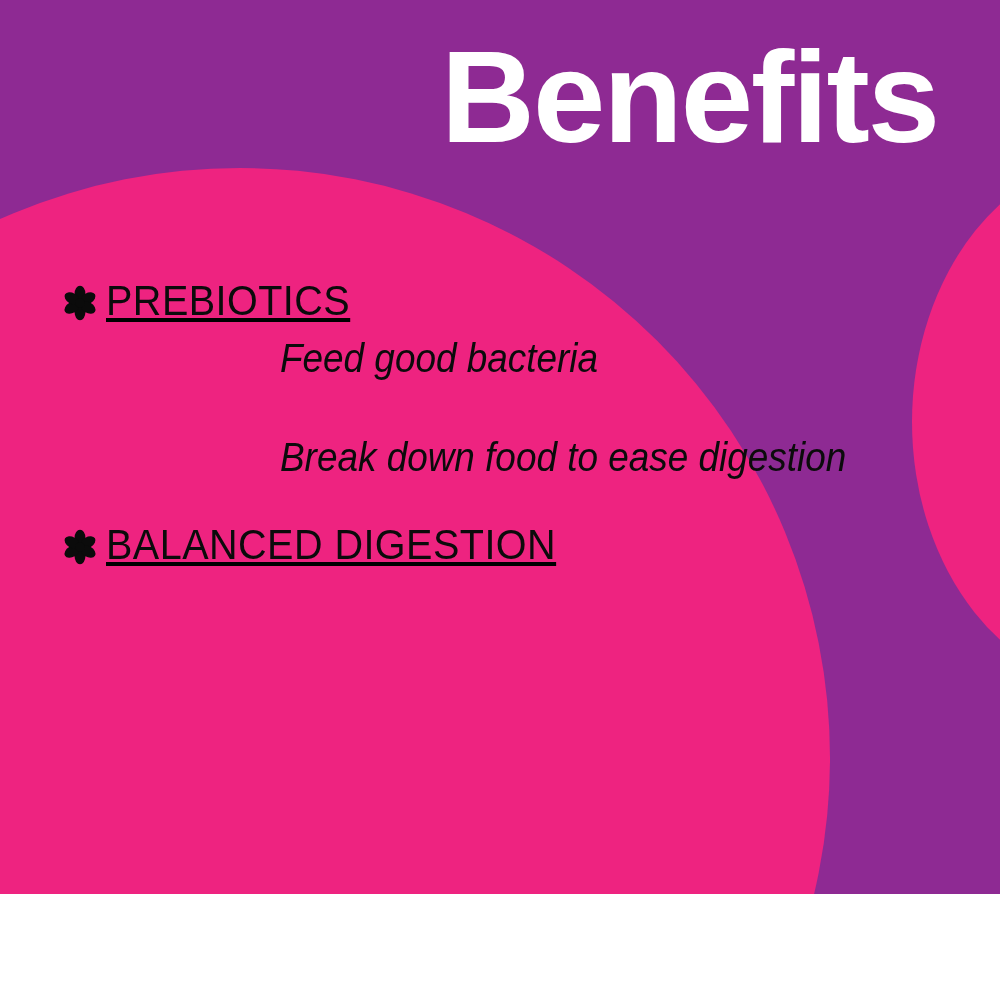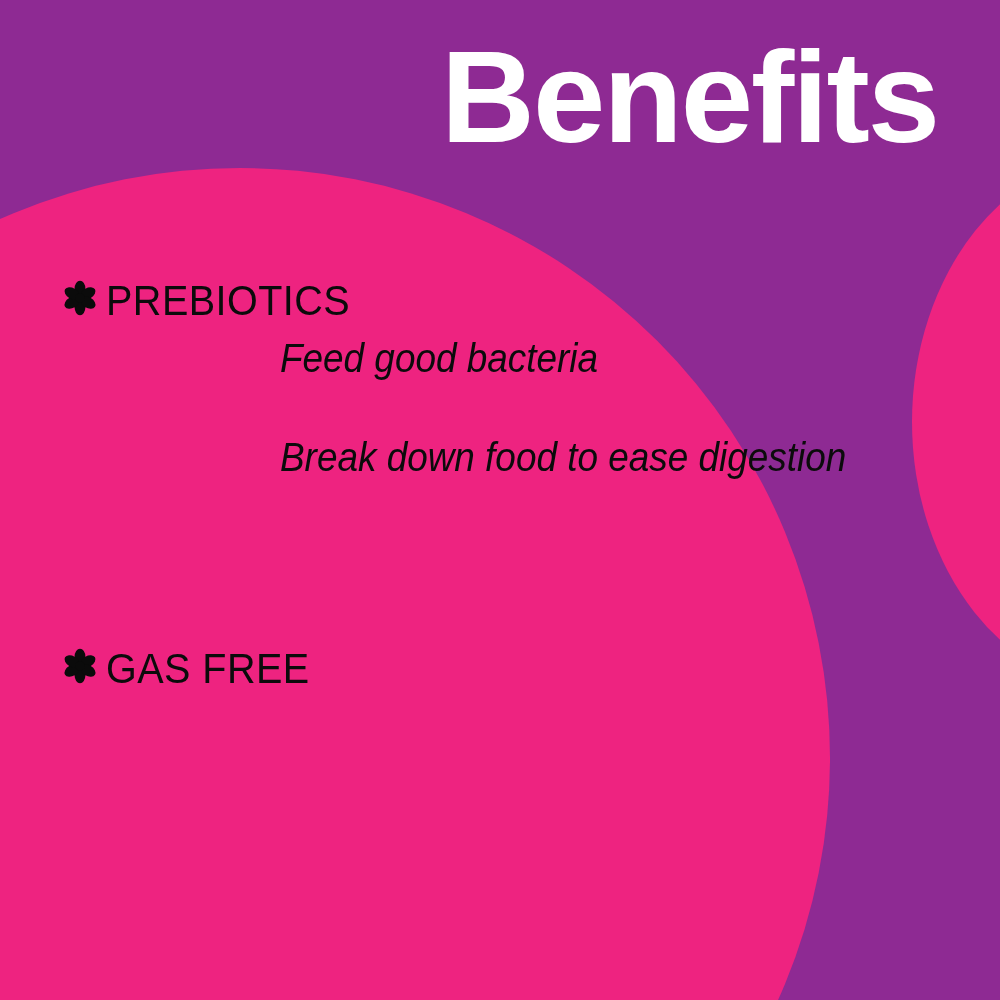--- a/index.html
+++ b/index.html
@@ -3,21 +3,21 @@
 <meta charset="utf-8">
 <style>
   html, body {
     margin: 0;
     padding: 0;
     background: #ffffff;
   }
   #canvas {
     position: relative;
     width: 1000px;
-    height: 1000px;
+    height: 894px;
     overflow: hidden;
     background: #8e2a93;
     font-family: "Liberation Sans", sans-serif;
   }
 
   
   .blob {
     position: absolute;
     border-radius: 50%;
     background: #ee2380;
@@ -58,21 +58,22 @@
     left: 0;
     top: 278px;
     width: 1000px;
   }
   .benefit-item {
     position: relative;
     padding-left: 62px;
   }
   .bullet-row {
     display: flex;
-    align-items: flex-start;
+    align-items: center;
+    text-decoration: underline;
   }
   .bullet-icon {
     flex: 0 0 auto;
     width: 44px;
     color: #0b0b0b;
     font-size: 42px;
     line-height: 1;
     position: relative;
     top: 2px;
   }
@@ -142,39 +143,39 @@
     </div>
 
     <div class="gap-1"></div>
 
     <div class="benefit-item">
       <div class="benefit-sub indent-b">Break down food to ease digestion</div>
     </div>
 
     <div class="gap-2"></div>
 
-
-    <div class="gap-3"></div>
-
-
-    <div class="gap-4"></div>
-
     <div class="benefit-item">
       <div class="bullet-row">
         <span class="bullet-icon">
           <svg width="36" height="36" viewBox="0 0 100 100" aria-hidden="true">
             <g fill="#0b0b0b">
               <ellipse cx="50" cy="24" rx="15" ry="22"></ellipse>
               <ellipse cx="50" cy="76" rx="15" ry="22"></ellipse>
               <ellipse cx="50" cy="24" rx="15" ry="22" transform="rotate(60 50 50)"></ellipse>
               <ellipse cx="50" cy="76" rx="15" ry="22" transform="rotate(60 50 50)"></ellipse>
               <ellipse cx="50" cy="24" rx="15" ry="22" transform="rotate(120 50 50)"></ellipse>
               <ellipse cx="50" cy="76" rx="15" ry="22" transform="rotate(120 50 50)"></ellipse>
               <circle cx="50" cy="50" r="13"></circle>
             </g>
           </svg>
         </span>
-        <span class="benefit-title">GAS FREE</span>
+        <span class="benefit-title">BALANCED DIGESTION</span>
       </div>
     </div>
+
+    <div class="gap-3"></div>
+
+
+    <div class="gap-4"></div>
+
 
   </div>
 </div>
 
 </body></html>

